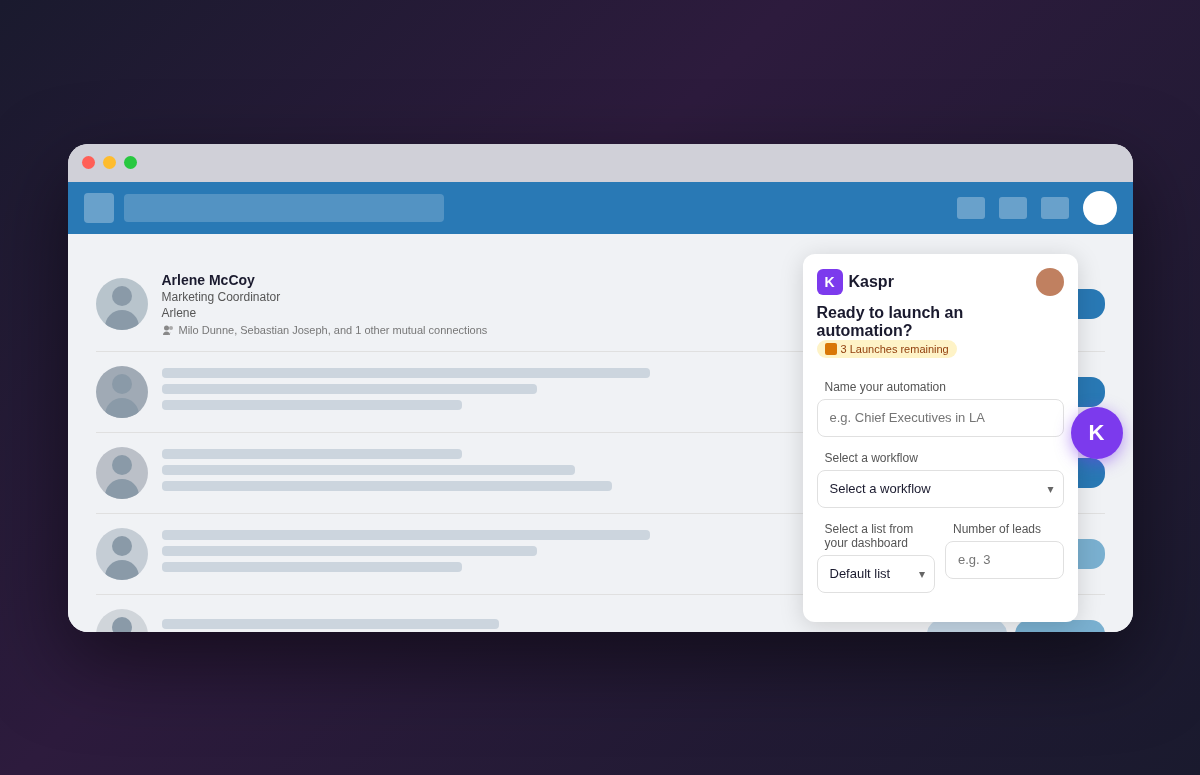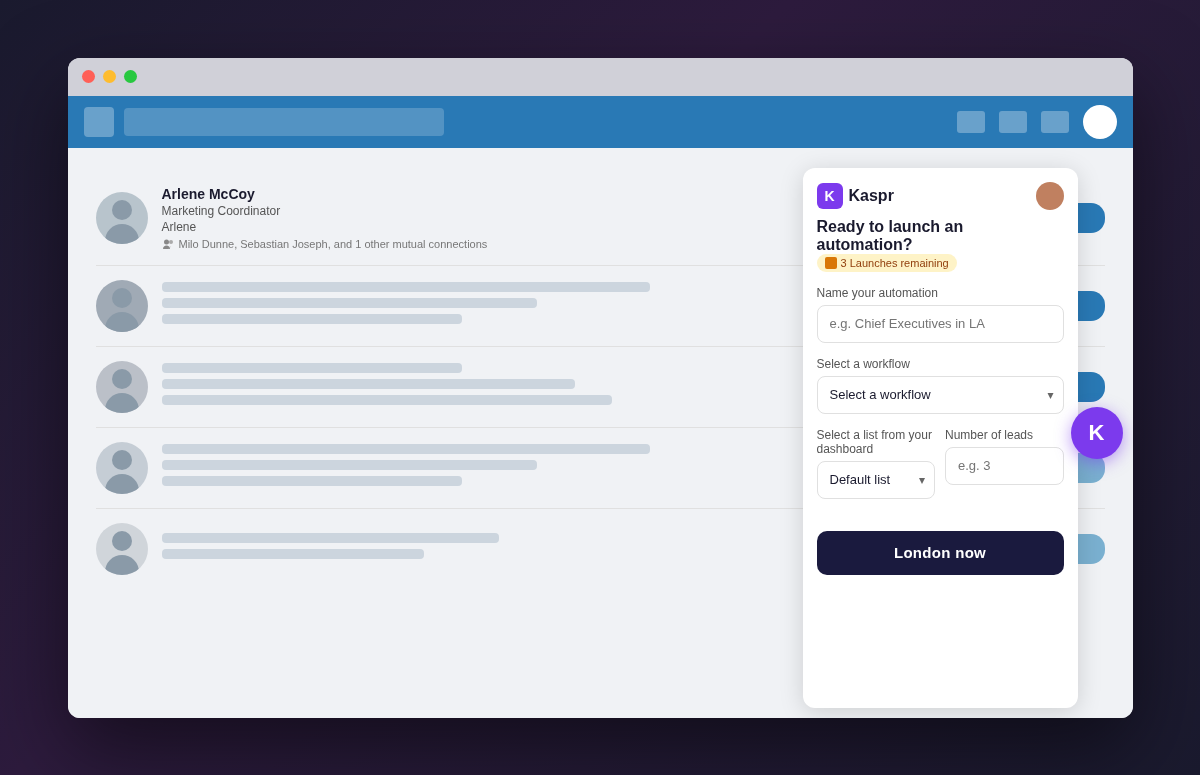--- a/index.html
+++ b/index.html
@@ -10,23 +10,23 @@
       background: linear-gradient(135deg, #1a1a2e 0%, #2d1b3d 40%, #1a1a2e 100%);
       display: flex;
       align-items: center;
       justify-content: center;
       font-family: -apple-system, BlinkMacSystemFont, 'Segoe UI', sans-serif;
       overflow: hidden;
     }
 
     .window {
       width: 1065px;
-      height: 660px;
+      height: 488px;
       background: #e8e8ec;
-      border-radius: 12px;
+      border-radius: 20px;
       box-shadow: 0 30px 80px rgba(0,0,0,0.5);
       overflow: hidden;
       display: flex;
       flex-direction: column;
     }
 
     
     .titlebar {
       height: 38px;
       background: #d0d0d8;
@@ -230,35 +230,36 @@
 
     .launches-badge {
       display: inline-flex;
       align-items: center;
       gap: 4px;
       background: #fef3c7;
       color: #92400e;
       font-size: 11px;
       padding: 3px 8px;
       border-radius: 12px;
-      margin-bottom: 14px;
+      margin-bottom: 22px;
       text-align: right;
     }
     .launches-icon {
       width: 12px;
       height: 12px;
       background: #d97706;
       border-radius: 2px;
     }
 
     .field-label {
       font-size: 12px;
       color: #555;
       margin-bottom: 5px;
       font-weight: 500;
+      margin-left: 8px;
     }
 
     .text-input {
       width: 100%;
       height: 38px;
       border: 1px solid #e0e0e0;
       border-radius: 8px;
       padding: 0 12px;
       font-size: 13px;
       color: #aaa;

